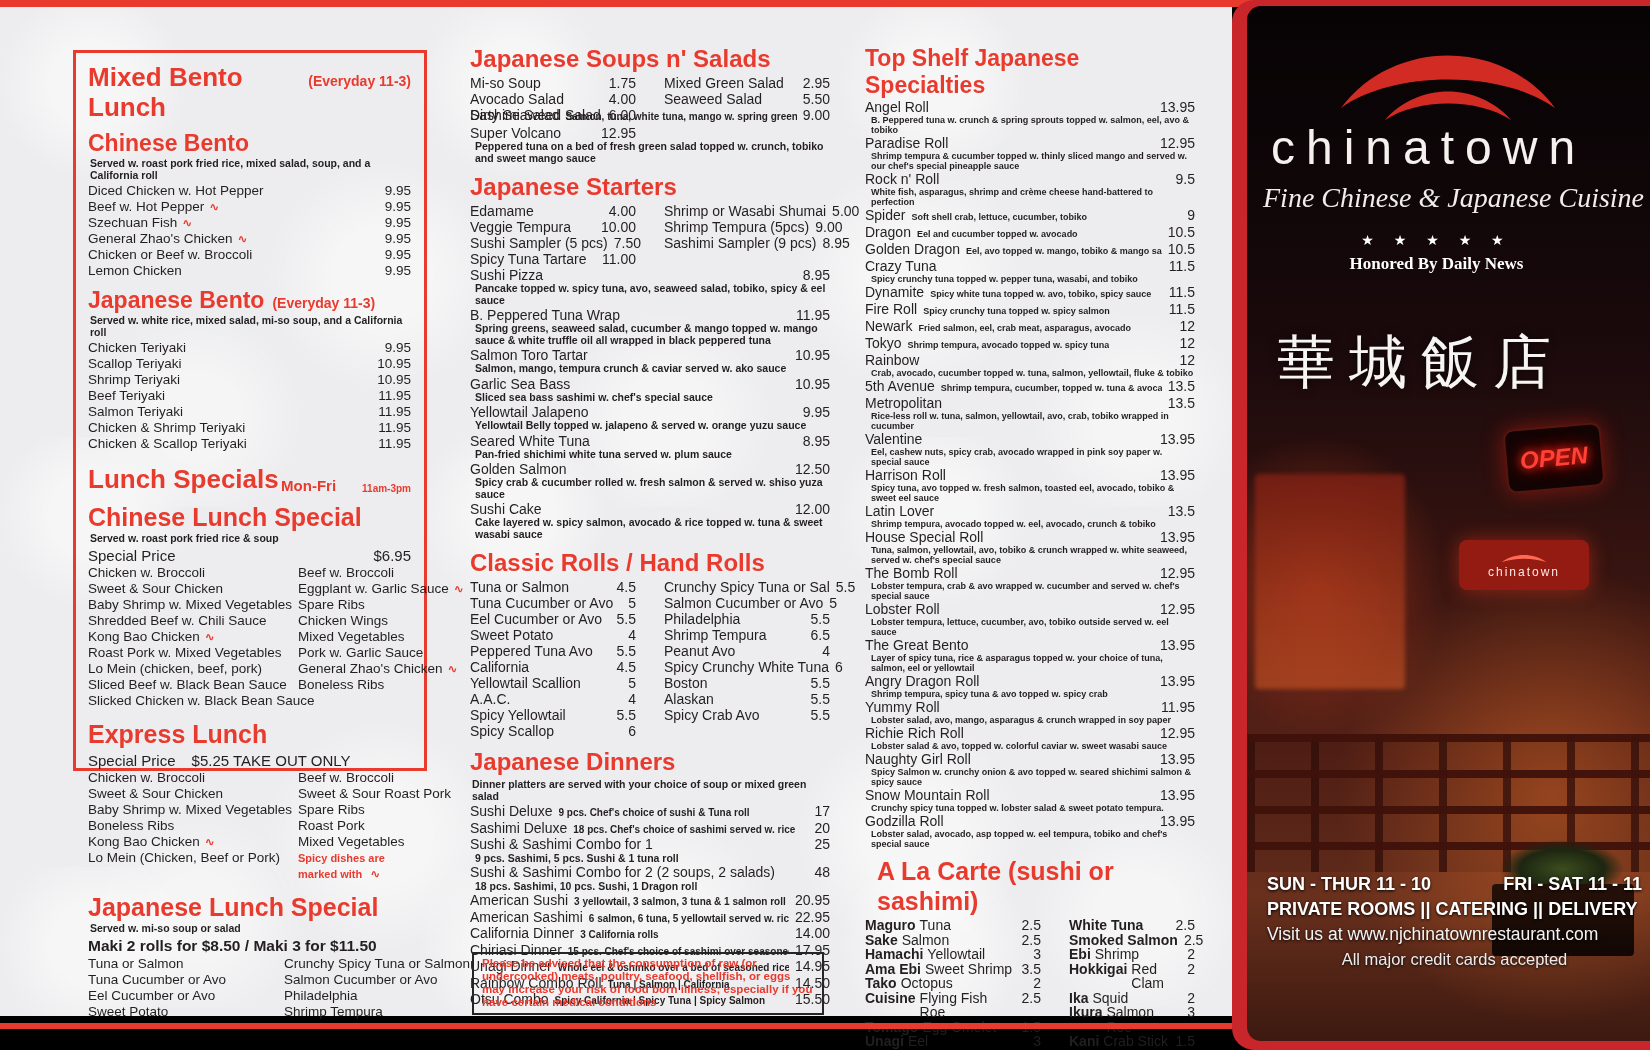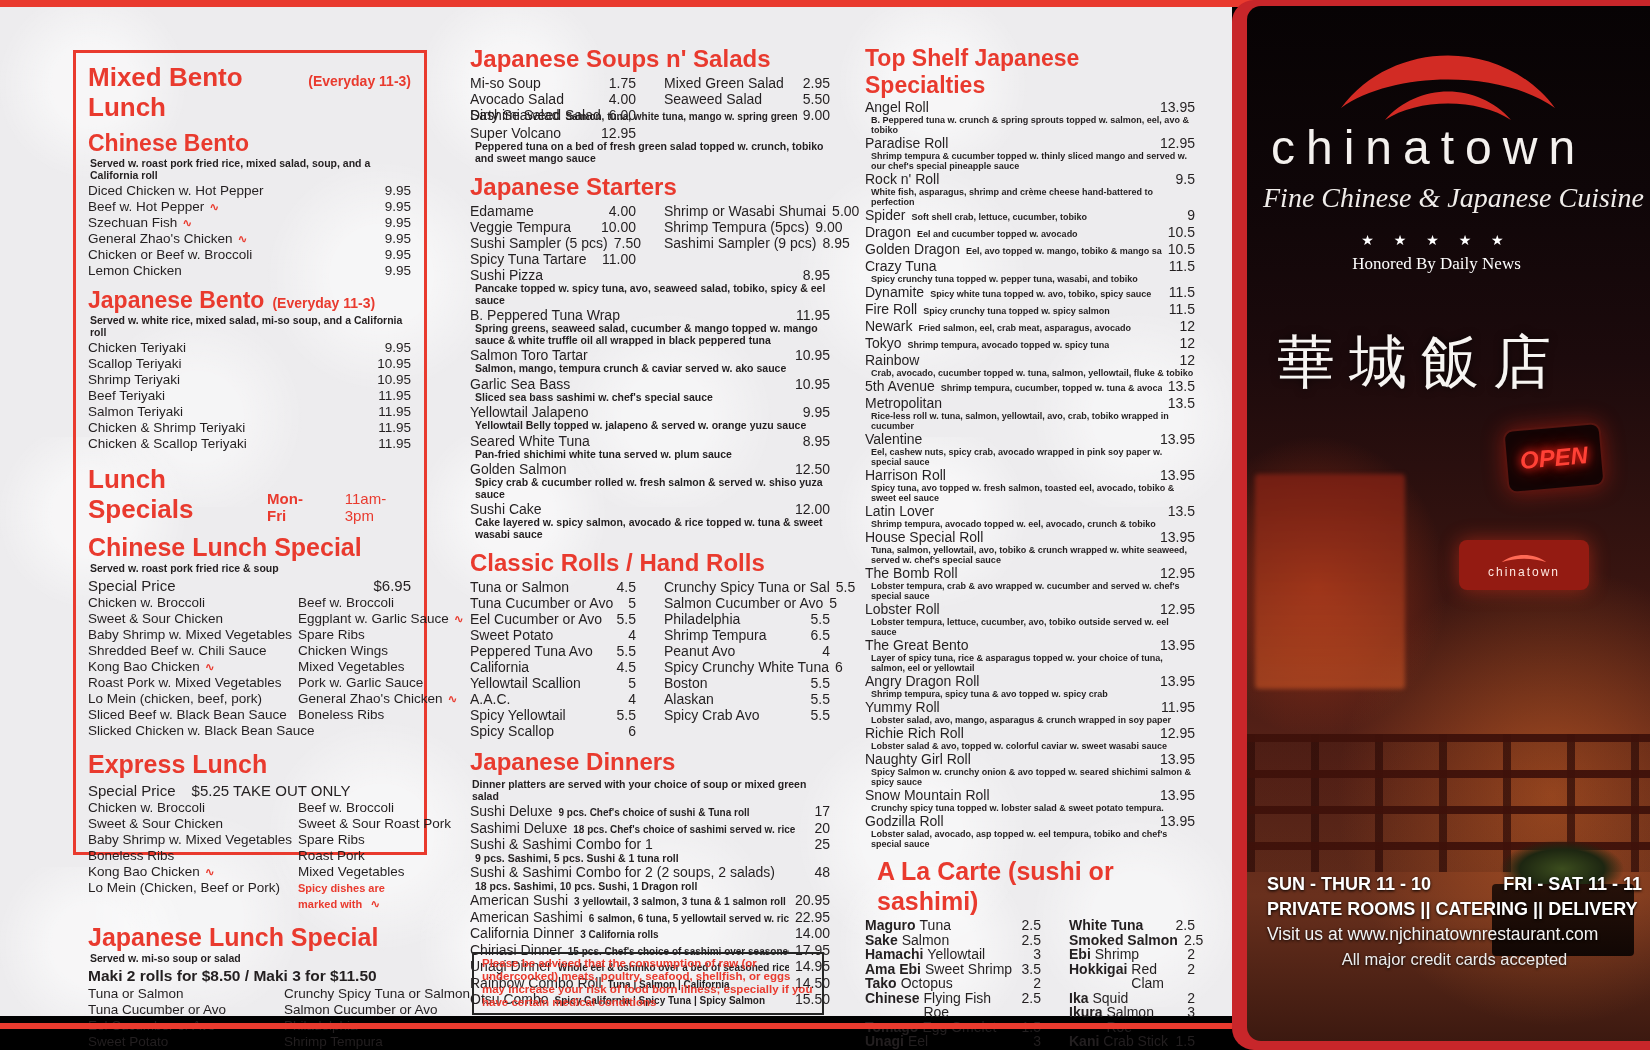--- a/index.html
+++ b/index.html
@@ -26,31 +26,31 @@
 .ensub{margin-left:4px}
 .spicy{color:var(--red);font-weight:bold;font-size:12px;margin-left:5px;line-height:1}
 .cols{display:flex;gap:28px}
 .cols .col{flex:1;min-width:0}
 .h1{font-size:26px;font-weight:bold;color:var(--red);line-height:30px}
 .h2{font-size:23px;font-weight:bold;color:var(--red);line-height:27px}
 .hnote{font-size:14px;font-weight:bold;color:var(--red);margin-left:8px;white-space:nowrap}
 .sub{font-size:10.5px;line-height:12px;font-weight:bold;margin:0 0 2px 2px}
 
 
-.lbox{position:absolute;left:73px;top:43px;width:354px;height:805px;border:3px solid var(--red);padding:9px 13px 21px 12px}
+.lbox{position:absolute;left:73px;top:43px;width:354px;height:721px;border:3px solid var(--red);padding:9px 13px 21px 12px}
 .lbox .hrow{display:flex;align-items:baseline}
 .lbox .lsec{margin-top:8px}
 .special-row{display:flex;align-items:baseline;font-weight:normal;font-size:15px;line-height:19px}
 .special-row .spr{margin-left:auto}
 .special-row .spl{margin-left:16px}
 .maki{font-weight:bold;font-size:15.5px;line-height:20px}
 .spicy-note{color:var(--red);font-weight:bold;font-size:11px;line-height:16px}
 .ls-head{display:flex;align-items:flex-end}
 .ls-head .days{margin-left:auto;font-size:15px;font-weight:bold;color:var(--red)}
-.ls-head .hrs{margin-left:26px;font-size:15px;font-weight:normal;color:var(--red)}
+.ls-head .hrs{margin-left:26px;font-size:10px;font-weight:bold;color:var(--red)}
 .c1f{flex:0 0 182px !important}
 .c1j{flex:0 0 168px !important}
 
 
 .mid{position:absolute;left:470px;top:38px;width:360px;height:972px}
 .mid .h2{font-size:24px;line-height:28px;margin-bottom:2px}
 .mid .iline{font-size:14px;line-height:16px}
 .mid .msec{margin-top:9px}
 .mid .dinners .iline{line-height:15.5px}
 .advisory{position:absolute;left:2px;right:6px;bottom:2px;border:2px solid #252525;padding:3px 8px 4px;color:var(--red);font-weight:bold;font-size:11.5px;line-height:13px}
@@ -69,21 +69,21 @@
 
 .panel{position:absolute;left:1232px;top:0;width:418px;height:1050px;background:#c8262a;border-radius:22px 0 0 22px}
 .panel-inner{position:absolute;left:15px;top:6px;right:0;bottom:9px;border-radius:14px 0 0 14px;overflow:hidden;
   background:linear-gradient(180deg,#070304 0%,#0f0608 18%,#1c0a0c 34%,#371410 55%,#5a2318 74%,#69301d 86%,#3c1910 100%)}
 .glow1{position:absolute;left:90px;top:560px;width:430px;height:460px;background:radial-gradient(closest-side,rgba(255,125,45,.45),rgba(255,125,45,0))}
 .glow2{position:absolute;left:-60px;top:430px;width:260px;height:300px;background:radial-gradient(closest-side,rgba(230,70,30,.5),rgba(230,70,30,0))}
 .logo{position:absolute;left:86px;top:24px;width:230px;height:92px}
 .rname{position:absolute;left:24px;top:114px;font-size:48px;letter-spacing:11px;color:#f4f1ee;white-space:nowrap}
 .tagline{position:absolute;left:16px;top:176px;font-family:"Liberation Serif","DejaVu Serif",serif;font-style:italic;font-size:28px;color:#f0edea;white-space:nowrap}
 .stars{position:absolute;left:0;right:24px;top:226px;text-align:center;color:#fff;font-size:14px;letter-spacing:8px}
-.honor{position:absolute;left:0;right:24px;top:248px;text-align:center;color:#fff;font-family:"Liberation Serif","DejaVu Serif",serif;font-weight:normal;font-size:17px}
+.honor{position:absolute;left:0;right:24px;top:248px;text-align:center;color:#fff;font-family:"Liberation Serif","DejaVu Serif",serif;font-weight:bold;font-size:17px}
 .cname{position:absolute;left:30px;top:318px;font-family:"DejaVu Serif","Liberation Serif",serif;font-size:58px;letter-spacing:14px;color:#f7f5f2;white-space:nowrap;text-shadow:0 0 8px rgba(0,0,0,.7)}
 .window{position:absolute;left:8px;top:468px;width:150px;height:215px;border-radius:4px;background:linear-gradient(180deg,rgba(125,32,20,.85),rgba(225,95,40,.5));filter:blur(2px)}
 .open{position:absolute;left:258px;top:420px;width:98px;height:64px;border-radius:10px;background:#130404;border:2px solid #561510;transform:rotate(-5deg);display:flex;align-items:center;justify-content:center;box-shadow:0 0 22px rgba(255,40,20,.4)}
 .open span{color:#ff4136;font-size:24px;font-weight:bold;font-style:italic;text-shadow:0 0 8px #ff2015,0 0 18px #ff2015}
 .ssign{position:absolute;left:212px;top:534px;width:130px;height:50px;border-radius:8px;background:#941b12;box-shadow:0 0 20px rgba(255,60,30,.45);display:flex;flex-direction:column;align-items:center;justify-content:center;gap:1px}
 .ssign span{color:#ffe9e2;font-size:12px;letter-spacing:2px}
 .rail{position:absolute;left:0;right:0;top:728px;height:138px;
   background-image:repeating-linear-gradient(180deg,rgba(62,17,10,.95) 0 8px,rgba(22,7,5,.12) 8px 36px),repeating-linear-gradient(90deg,rgba(52,14,9,.75) 0 8px,rgba(0,0,0,0) 8px 64px)}
 .bush{position:absolute;right:26px;top:834px;width:124px;height:58px;border-radius:50%;background:radial-gradient(closest-side,#3c4d1e,#1d2611 68%,rgba(0,0,0,0))}
 .planter{position:absolute;right:16px;top:878px;width:142px;height:72px;border-radius:4px;background:linear-gradient(#261109,#110704)}
@@ -1408,21 +1408,21 @@
       <span class="nm">Tako</span>
       <span class="ensub">Octopus</span>
 
       <span class="pr">2</span>
     </div>
 
   </div>
 
   <div class="item">
     <div class="iline">
-      <span class="nm">Chinese</span>
+      <span class="nm">Cuisine</span>
       <span class="ensub">Flying Fish Roe</span>
 
       <span class="pr">2.5</span>
     </div>
 
   </div>
 
   <div class="item">
     <div class="iline">
       <span class="nm">Tomago</span>

